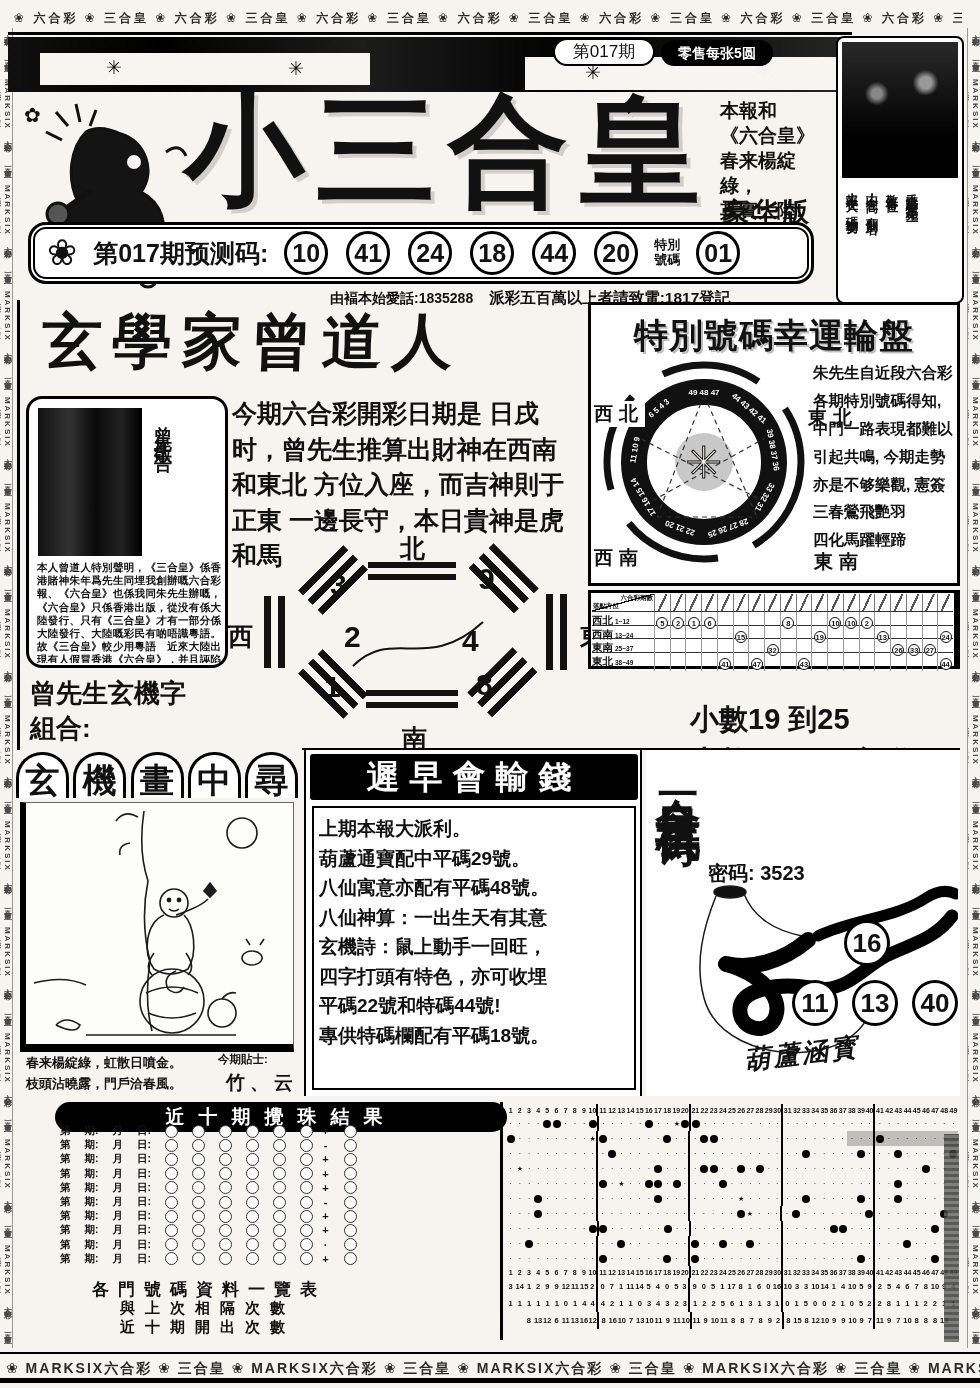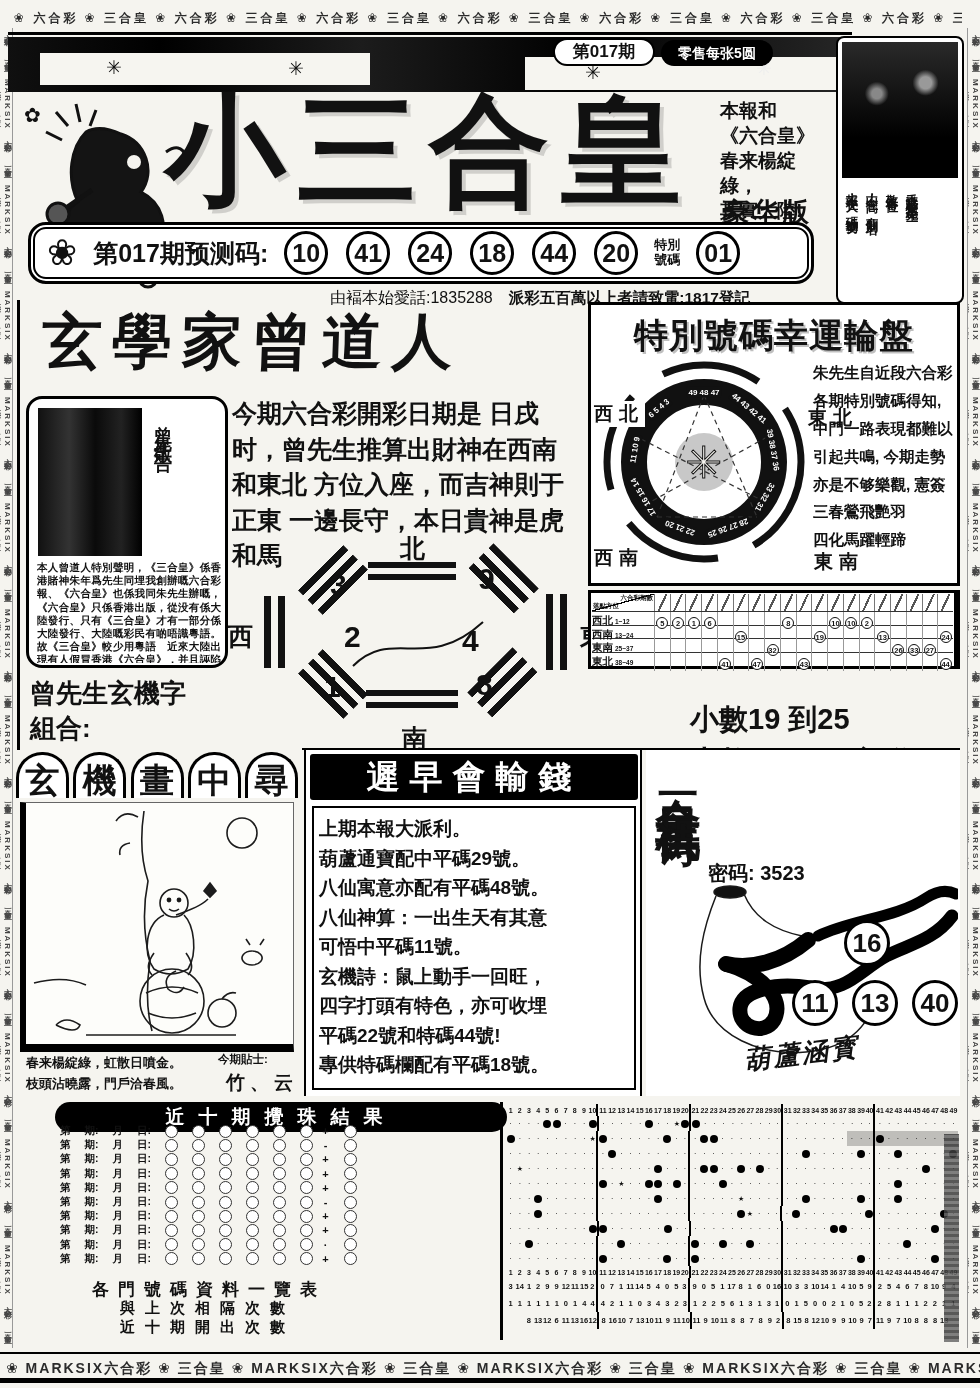--- a/index.html
+++ b/index.html
@@ -14,40 +14,40 @@
 .left-strip{left:0;border-right:1px solid #999}
 .right-strip{right:0;border-left:1px solid #999}
 
 .mast-rule{left:8px;top:32px;width:844px;height:3px;background:#000}
 .photo-strip{left:8px;top:37px;width:842px;height:55px;background:linear-gradient(90deg,#101010 0%,#000 18%,#1c1c1c 42%,#000 68%,#262626 100%)}
 .cutout{position:absolute;background:#f6f5f0}
 .c1{left:32px;top:16px;width:330px;height:32px}
 .c2{left:517px;top:20px;width:322px;height:33px}
 .flake{position:absolute;font-size:19px;color:#111}
 .fw{color:#eee}
-.issue-badge{left:553px;top:38px;width:102px;height:28px;border:2px solid #000;border-radius:14px;background:#fff;font-weight:bold;font-size:17px;text-align:center;line-height:24px;z-index:5}
+.issue-badge{left:553px;top:38px;width:102px;height:28px;border:2px solid #000;border-radius:14px;background:#fff;font-weight:normal;font-size:17px;text-align:center;line-height:24px;z-index:5}
 .price-badge{left:661px;top:40px;width:112px;height:26px;background:#000;color:#fff;border-radius:13px;font-weight:bold;font-size:14px;text-align:center;line-height:26px;z-index:5}
 .mascot{left:16px;top:92px;width:185px;height:200px}
-.main-title{left:146px;top:86px;width:566px;font-size:120px;font-weight:900;letter-spacing:12px;line-height:1.08;text-align:center;white-space:nowrap;text-shadow:4px 4px 0 rgba(0,0,0,.15)}
+.main-title{left:146px;top:86px;width:566px;font-size:120px;font-weight:900;letter-spacing:12px;line-height:1.08;text-align:right;white-space:nowrap;text-shadow:4px 4px 0 rgba(0,0,0,.15)}
 .edition{left:722px;top:194px;font-size:27px;font-weight:900;letter-spacing:3px}
 .co-read{left:720px;top:98px;width:112px;font-size:19px;font-weight:800;line-height:1.32}
 .notice-box{left:836px;top:36px;width:128px;height:268px;border:2px solid #000;border-radius:8px;background:#fff;padding:4px;z-index:4}
 .notice-photo{width:100%;height:136px;background:radial-gradient(circle at 30% 38%,#888 5px,transparent 12px),radial-gradient(circle at 72% 30%,#999 6px,transparent 13px),linear-gradient(180deg,#2a2a2a,#000 70%)}
 .notice-text{margin-top:6px;height:116px;writing-mode:vertical-rl;font-size:12.5px;font-weight:800;line-height:1.6;letter-spacing:2px}
 
 .pred-bar{left:28px;top:222px;width:786px;height:62px;border:3px solid #000;border-radius:18px;background:#fff;z-index:6}
 .pred-inner{position:absolute;inset:2px;border:2px solid #000;border-radius:13px;display:flex;align-items:center;padding:0 12px;gap:16px}
 .pred-logo{font-size:36px;line-height:1}
 .pred-label{font-size:25px;font-weight:900;white-space:nowrap}
 .pred-nums{display:flex;gap:18px}
 .pred-circle{width:44px;height:44px;border:3px solid #000;border-radius:50%;font-size:25px;font-weight:800;display:flex;align-items:center;justify-content:center;background:#fff;flex:0 0 auto}
 .special-label{font-size:13px;font-weight:800;line-height:1.15;text-align:center}
 .special-label span{display:block}
 .hotline{left:330px;top:288px;width:520px;display:flex;gap:16px;align-items:baseline}
-.hl1{font-size:16px;font-weight:400}
+.hl1{font-size:14px;font-weight:700}
 .hl2{font-size:15.5px;font-weight:800}
 
 .page-frame{left:17px;top:300px;width:0;height:450px;border-left:3px solid #000}
 .art-title{left:42px;top:302px;font-size:60px;font-weight:900;letter-spacing:10px;white-space:nowrap;transform:skewX(-2deg)}
 .statement-box{left:26px;top:396px;width:202px;height:272px;border:3px solid #000;border-radius:16px;background:#fff}
 .stmt-photo{position:absolute;left:9px;top:9px;width:104px;height:148px;background:linear-gradient(90deg,#111 0%,#333 30%,#0a0a0a 55%,#222 80%,#000 100%)}
 .stmt-caption{position:absolute;left:122px;top:12px;height:150px;writing-mode:vertical-rl;font-size:18px;font-weight:900;letter-spacing:7px}
 .stmt-text{position:absolute;left:8px;top:162px;width:184px;height:102px;font-size:10.5px;font-weight:700;line-height:13.2px;text-align:justify;overflow:hidden}
 .forecast{left:232px;top:396px;width:354px;font-size:25px;font-weight:900;line-height:1.42}
 .mystery{left:30px;top:676px;font-size:26px;font-weight:900;line-height:1.35}
@@ -458,21 +458,20 @@
     <div class="puzzle-tip">竹、云</div>
   </div>
 
   <div class="abs review-box">
     <div class="review-title-bar">遲早會輸錢</div>
     <div class="review-body">
         <div class="rv-line">上期本報大派利。</div>
         <div class="rv-line">葫蘆通寶配中平碼29號。</div>
         <div class="rv-line">八仙寓意亦配有平碼48號。</div>
         <div class="rv-line">八仙神算：一出生天有其意</div>
-        <div class="rv-line">可悟中平碼11號。</div>
         <div class="rv-line">玄機詩：鼠上動手一回旺，</div>
         <div class="rv-line">四字打頭有特色，亦可收埋</div>
         <div class="rv-line">平碼22號和特碼44號!</div>
         <div class="rv-line">專供特碼欄配有平碼18號。</div>
       </div>
   </div>
 
   <div class="abs poem-sec">
     <div class="poem-title">三合皇玄机诗</div>
     <div class="password">

